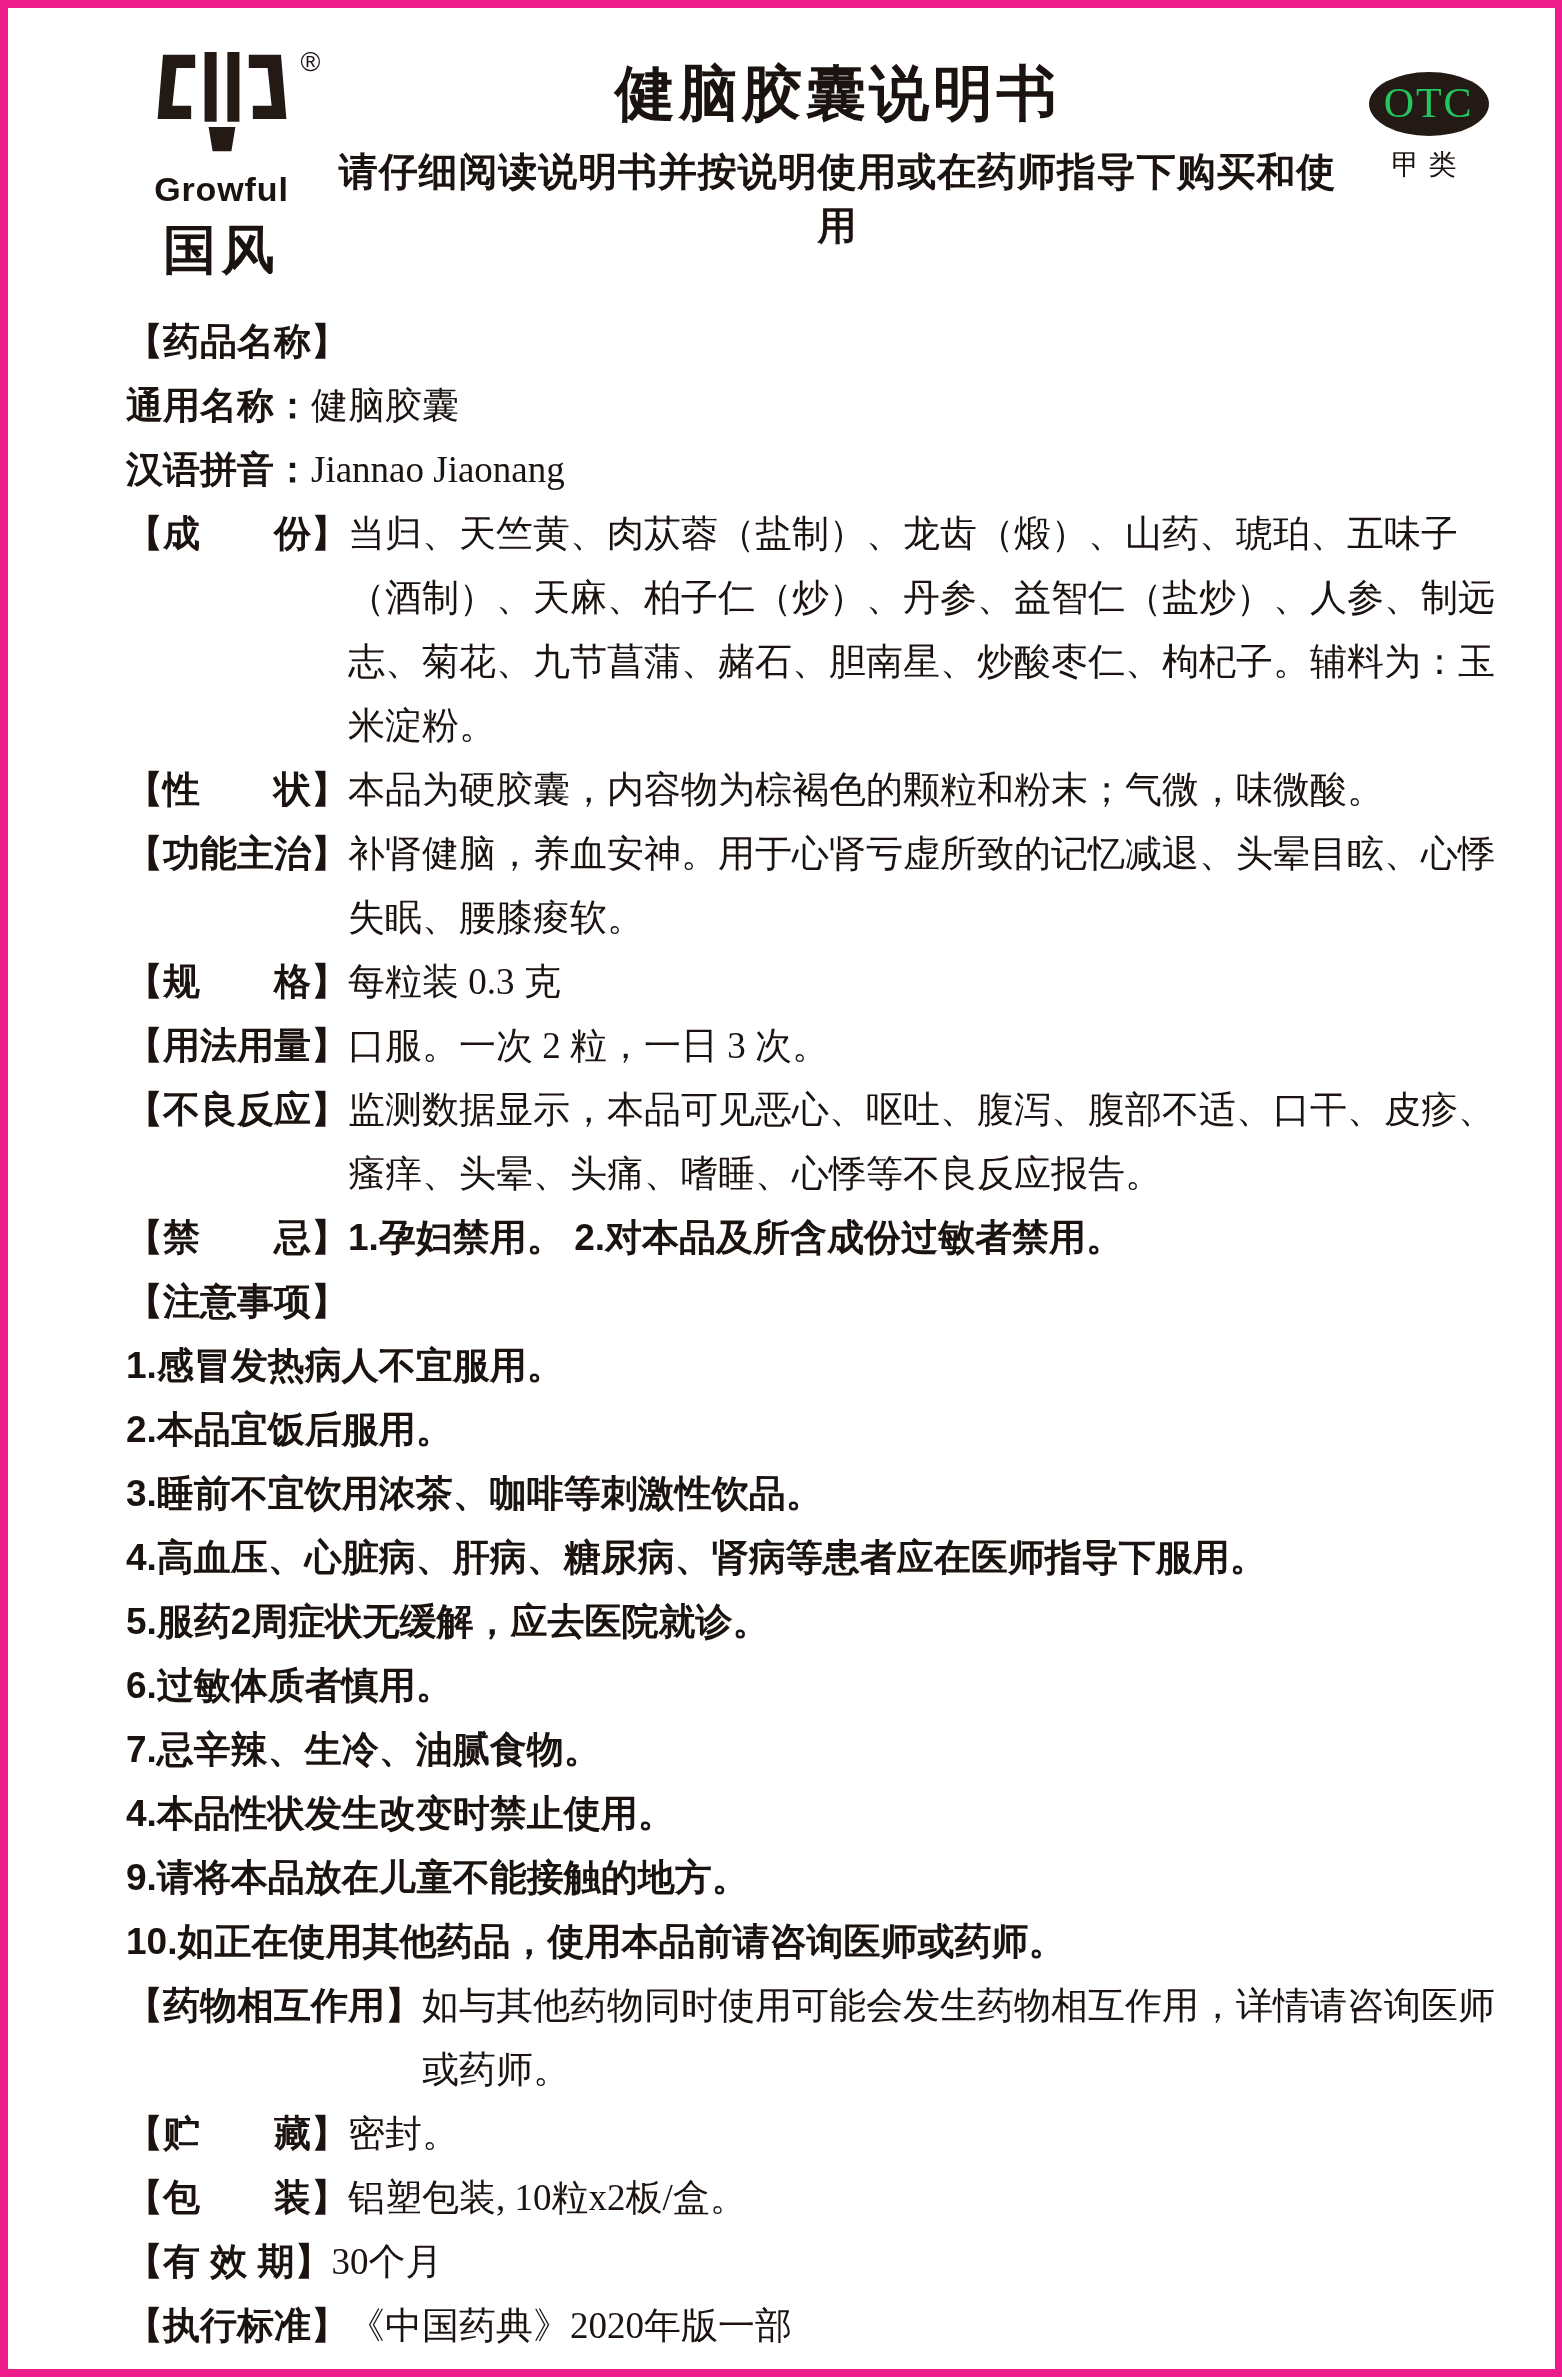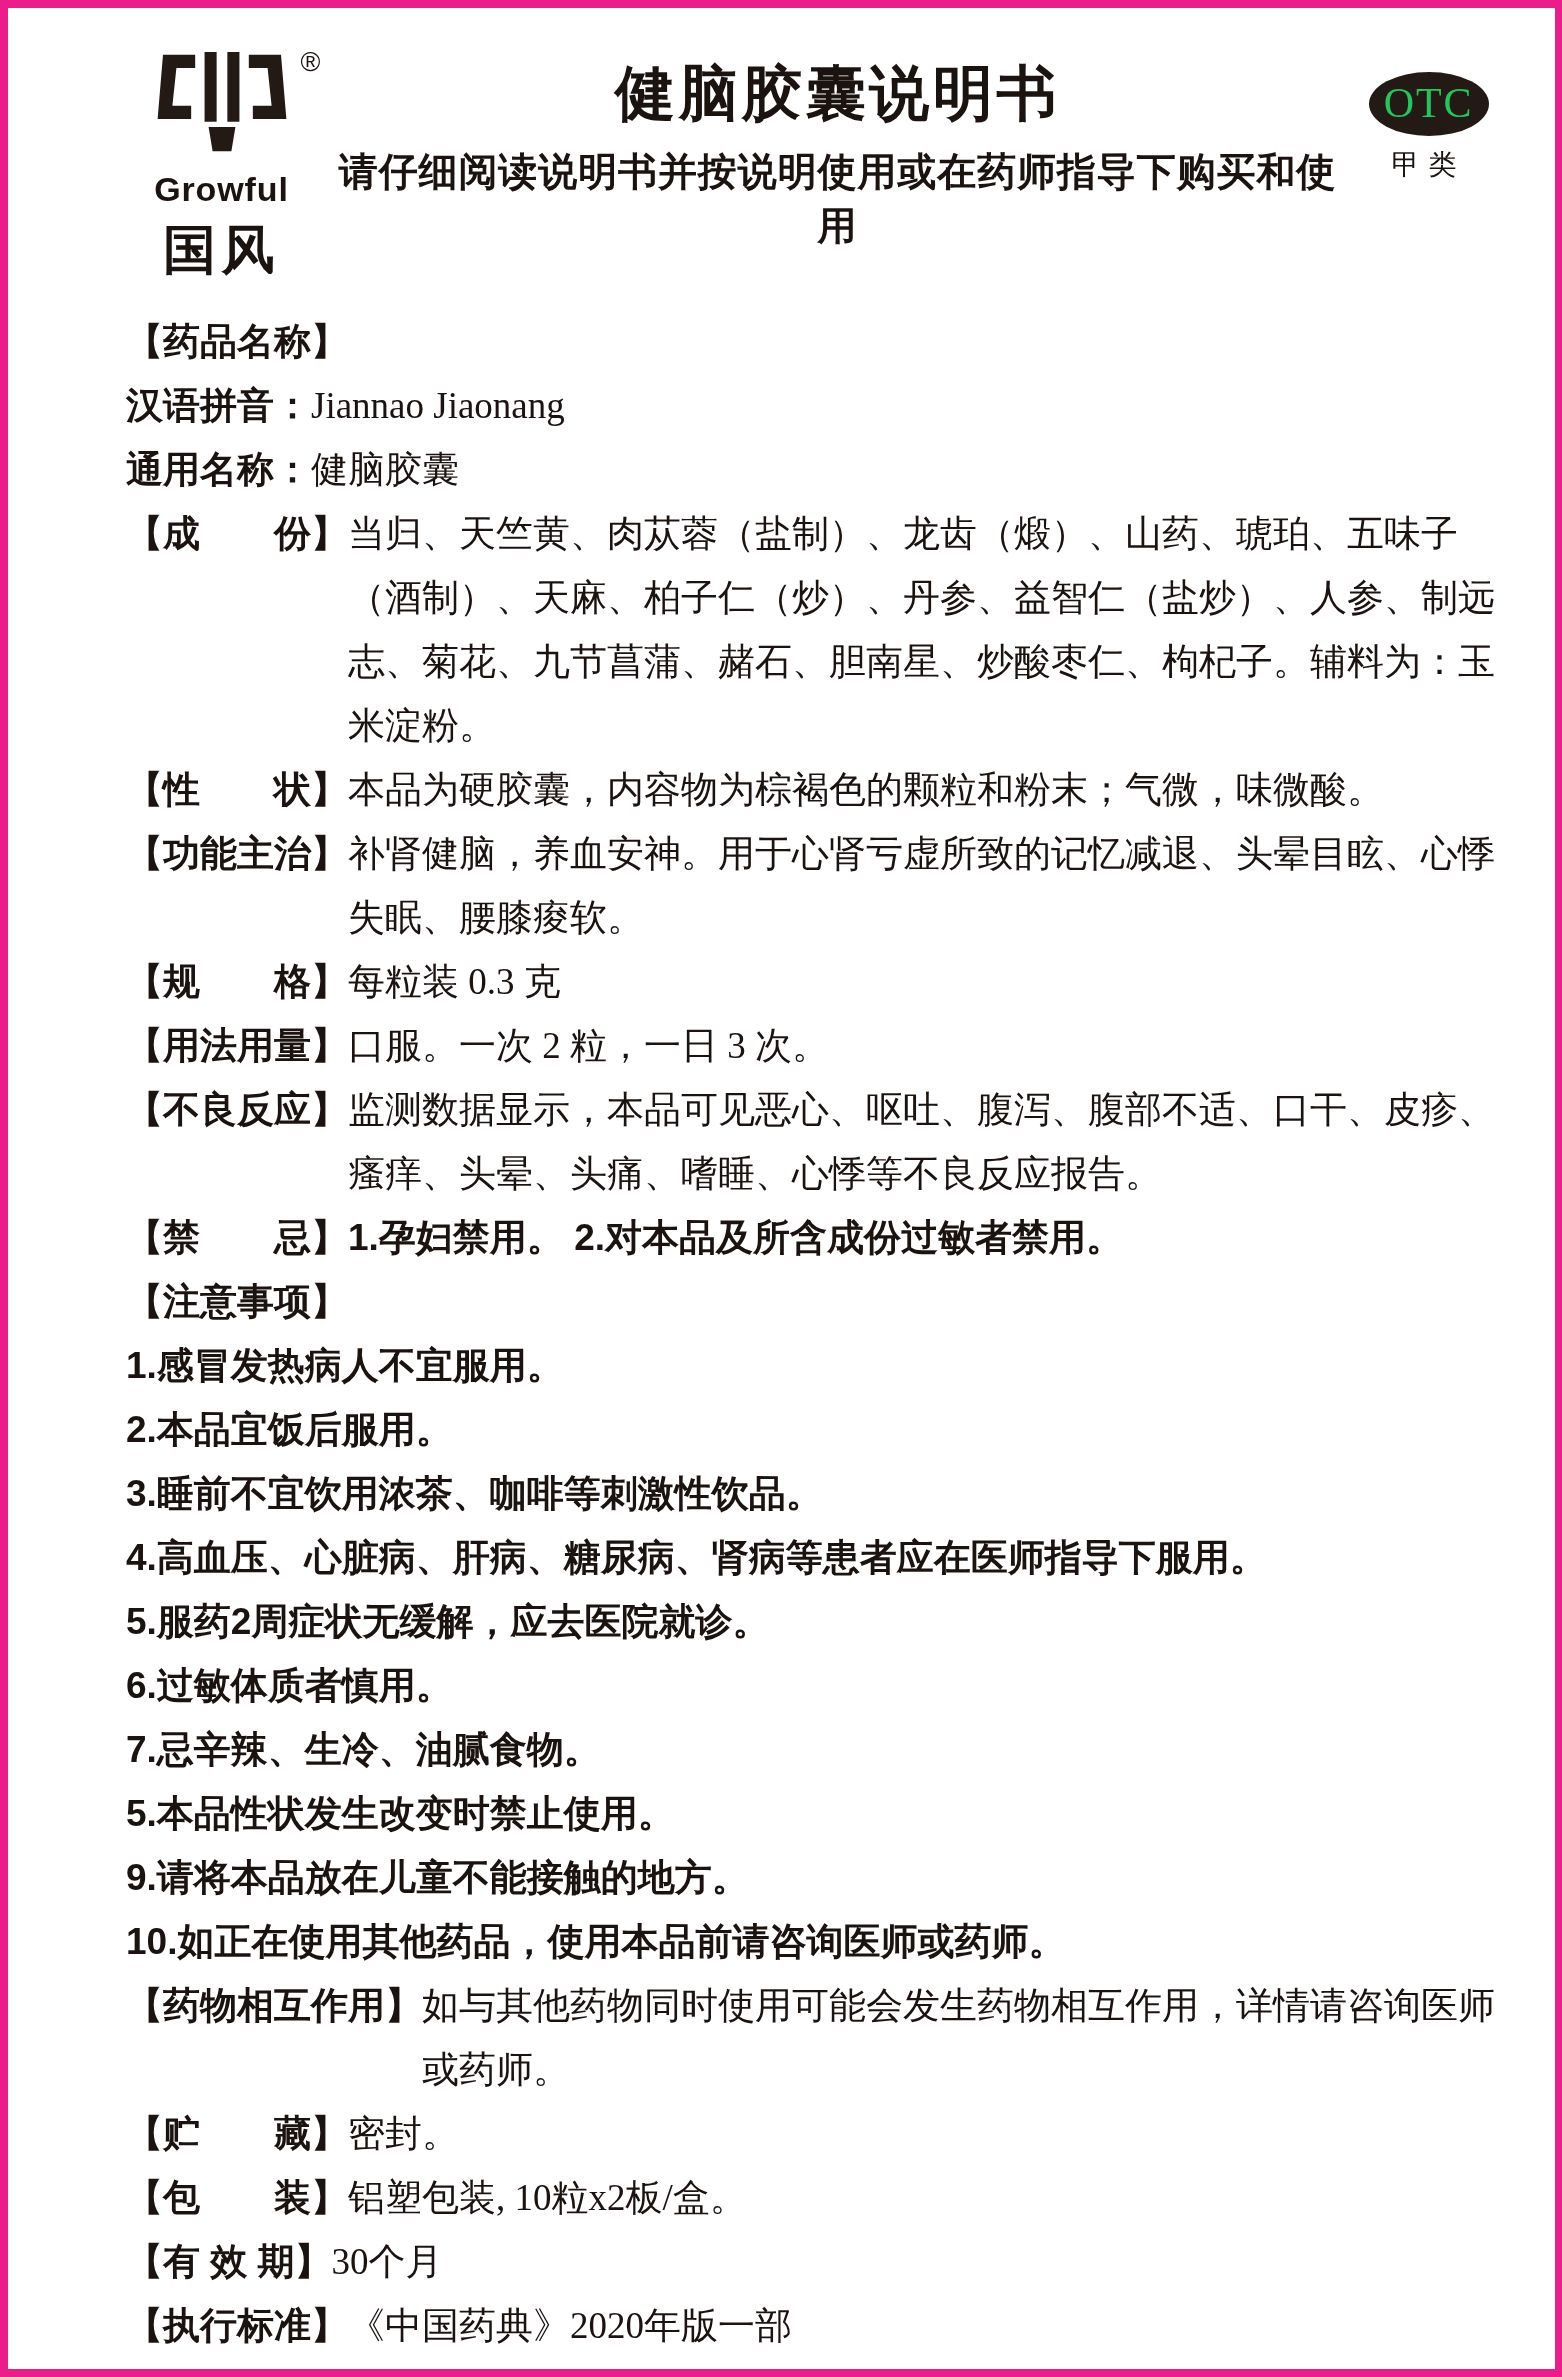--- a/index.html
+++ b/index.html
@@ -83,26 +83,26 @@
       <div class="otc-class">甲类</div>
     </div>
 
   </div>
 
   <div class="sections" id="sections">
       <div class="row heading">
         <span class="lbl">【药品名称】</span>
       </div>
       <div class="row kv heilbl">
+        <span class="lbl">通用名称：</span>
+        <span class="ct">健脑胶囊</span>
+      </div>
+      <div class="row kv heilbl">
         <span class="lbl">汉语拼音：</span>
         <span class="ct">Jiannao Jiaonang</span>
-      </div>
-      <div class="row kv heilbl">
-        <span class="lbl">通用名称：</span>
-        <span class="ct">健脑胶囊</span>
       </div>
       <div class="row section">
         <span class="lbl">【成　　份】</span>
         <span class="ct">当归、天竺黄、肉苁蓉（盐制）、龙齿（煅）、山药、琥珀、五味子（酒制）、天麻、柏子仁（炒）、丹参、益智仁（盐炒）、人参、制远志、菊花、九节菖蒲、赭石、胆南星、炒酸枣仁、枸杞子。辅料为：玉米淀粉。</span>
       </div>
       <div class="row section">
         <span class="lbl">【性　　状】</span>
         <span class="ct">本品为硬胶囊，内容物为棕褐色的颗粒和粉末；气微，味微酸。</span>
       </div>
       <div class="row section">
@@ -143,21 +143,21 @@
       <div class="row item">
         <span class="ct">5.服药2周症状无缓解，应去医院就诊。</span>
       </div>
       <div class="row item">
         <span class="ct">6.过敏体质者慎用。</span>
       </div>
       <div class="row item">
         <span class="ct">7.忌辛辣、生冷、油腻食物。</span>
       </div>
       <div class="row item">
-        <span class="ct">5.本品性状发生改变时禁止使用。</span>
+        <span class="ct">4.本品性状发生改变时禁止使用。</span>
       </div>
       <div class="row item">
         <span class="ct">9.请将本品放在儿童不能接触的地方。</span>
       </div>
       <div class="row item">
         <span class="ct">10.如正在使用其他药品，使用本品前请咨询医师或药师。</span>
       </div>
       <div class="row section">
         <span class="lbl">【药物相互作用】</span>
         <span class="ct">如与其他药物同时使用可能会发生药物相互作用，详情请咨询医师或药师。</span>

